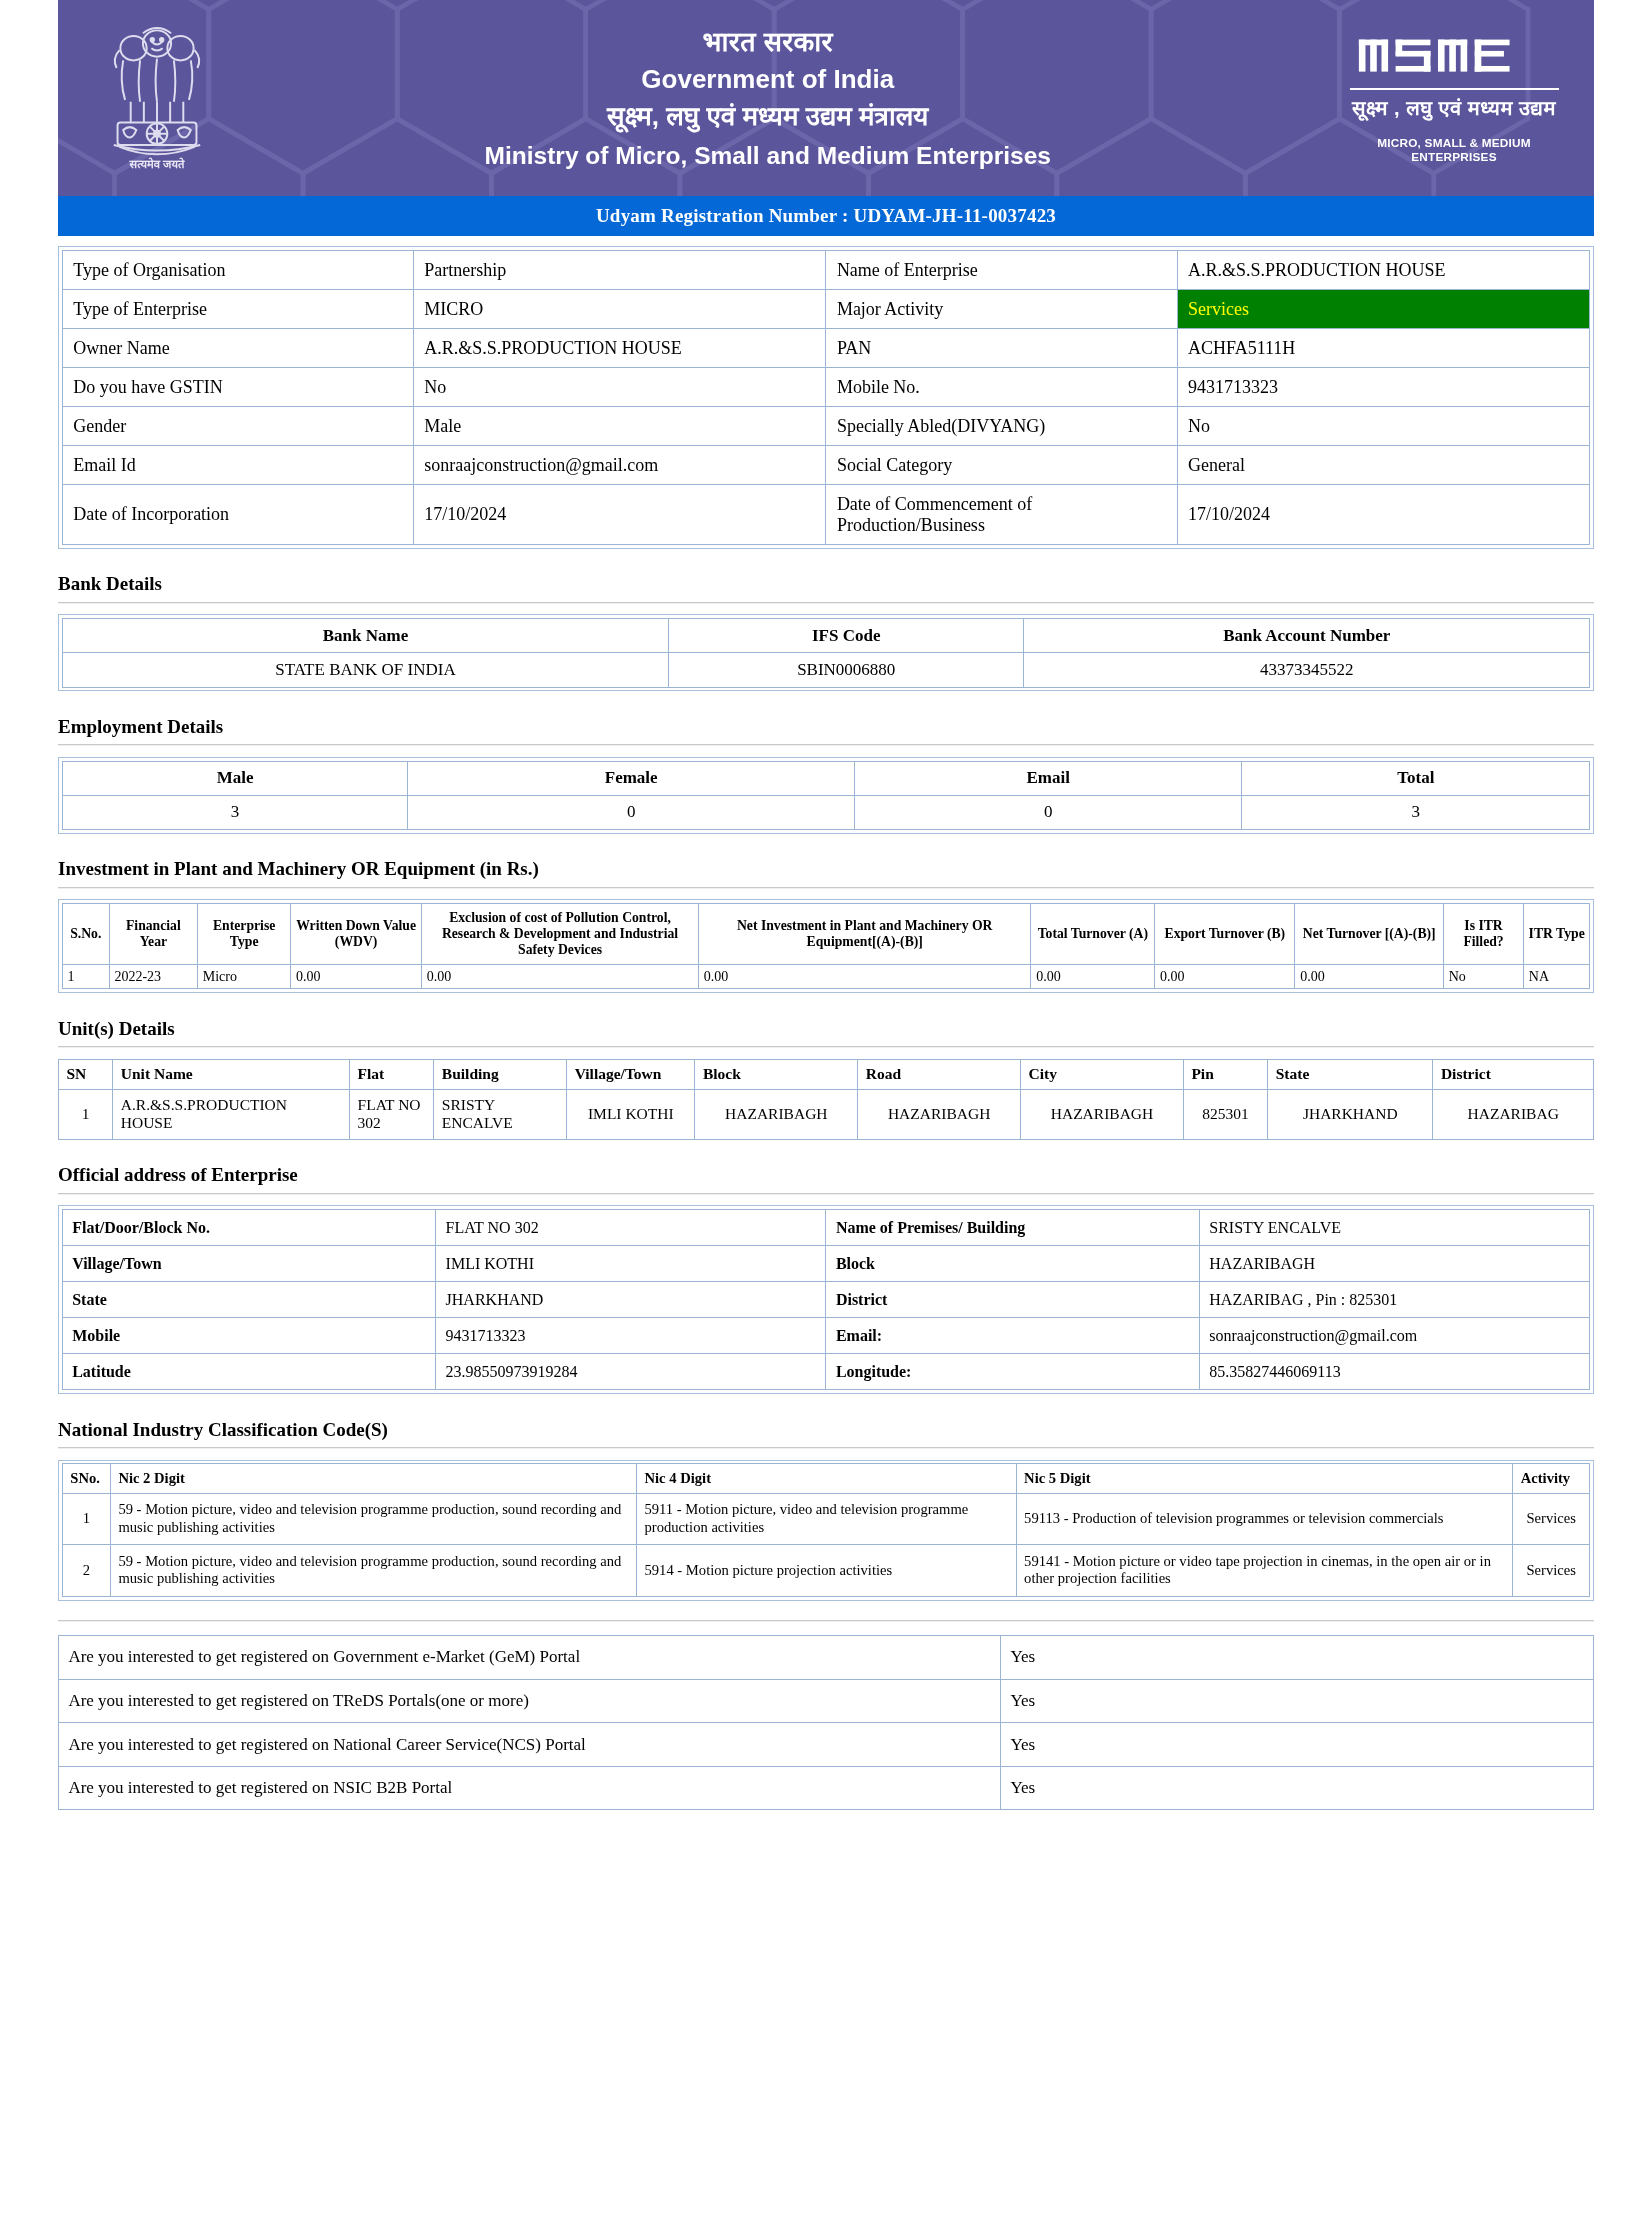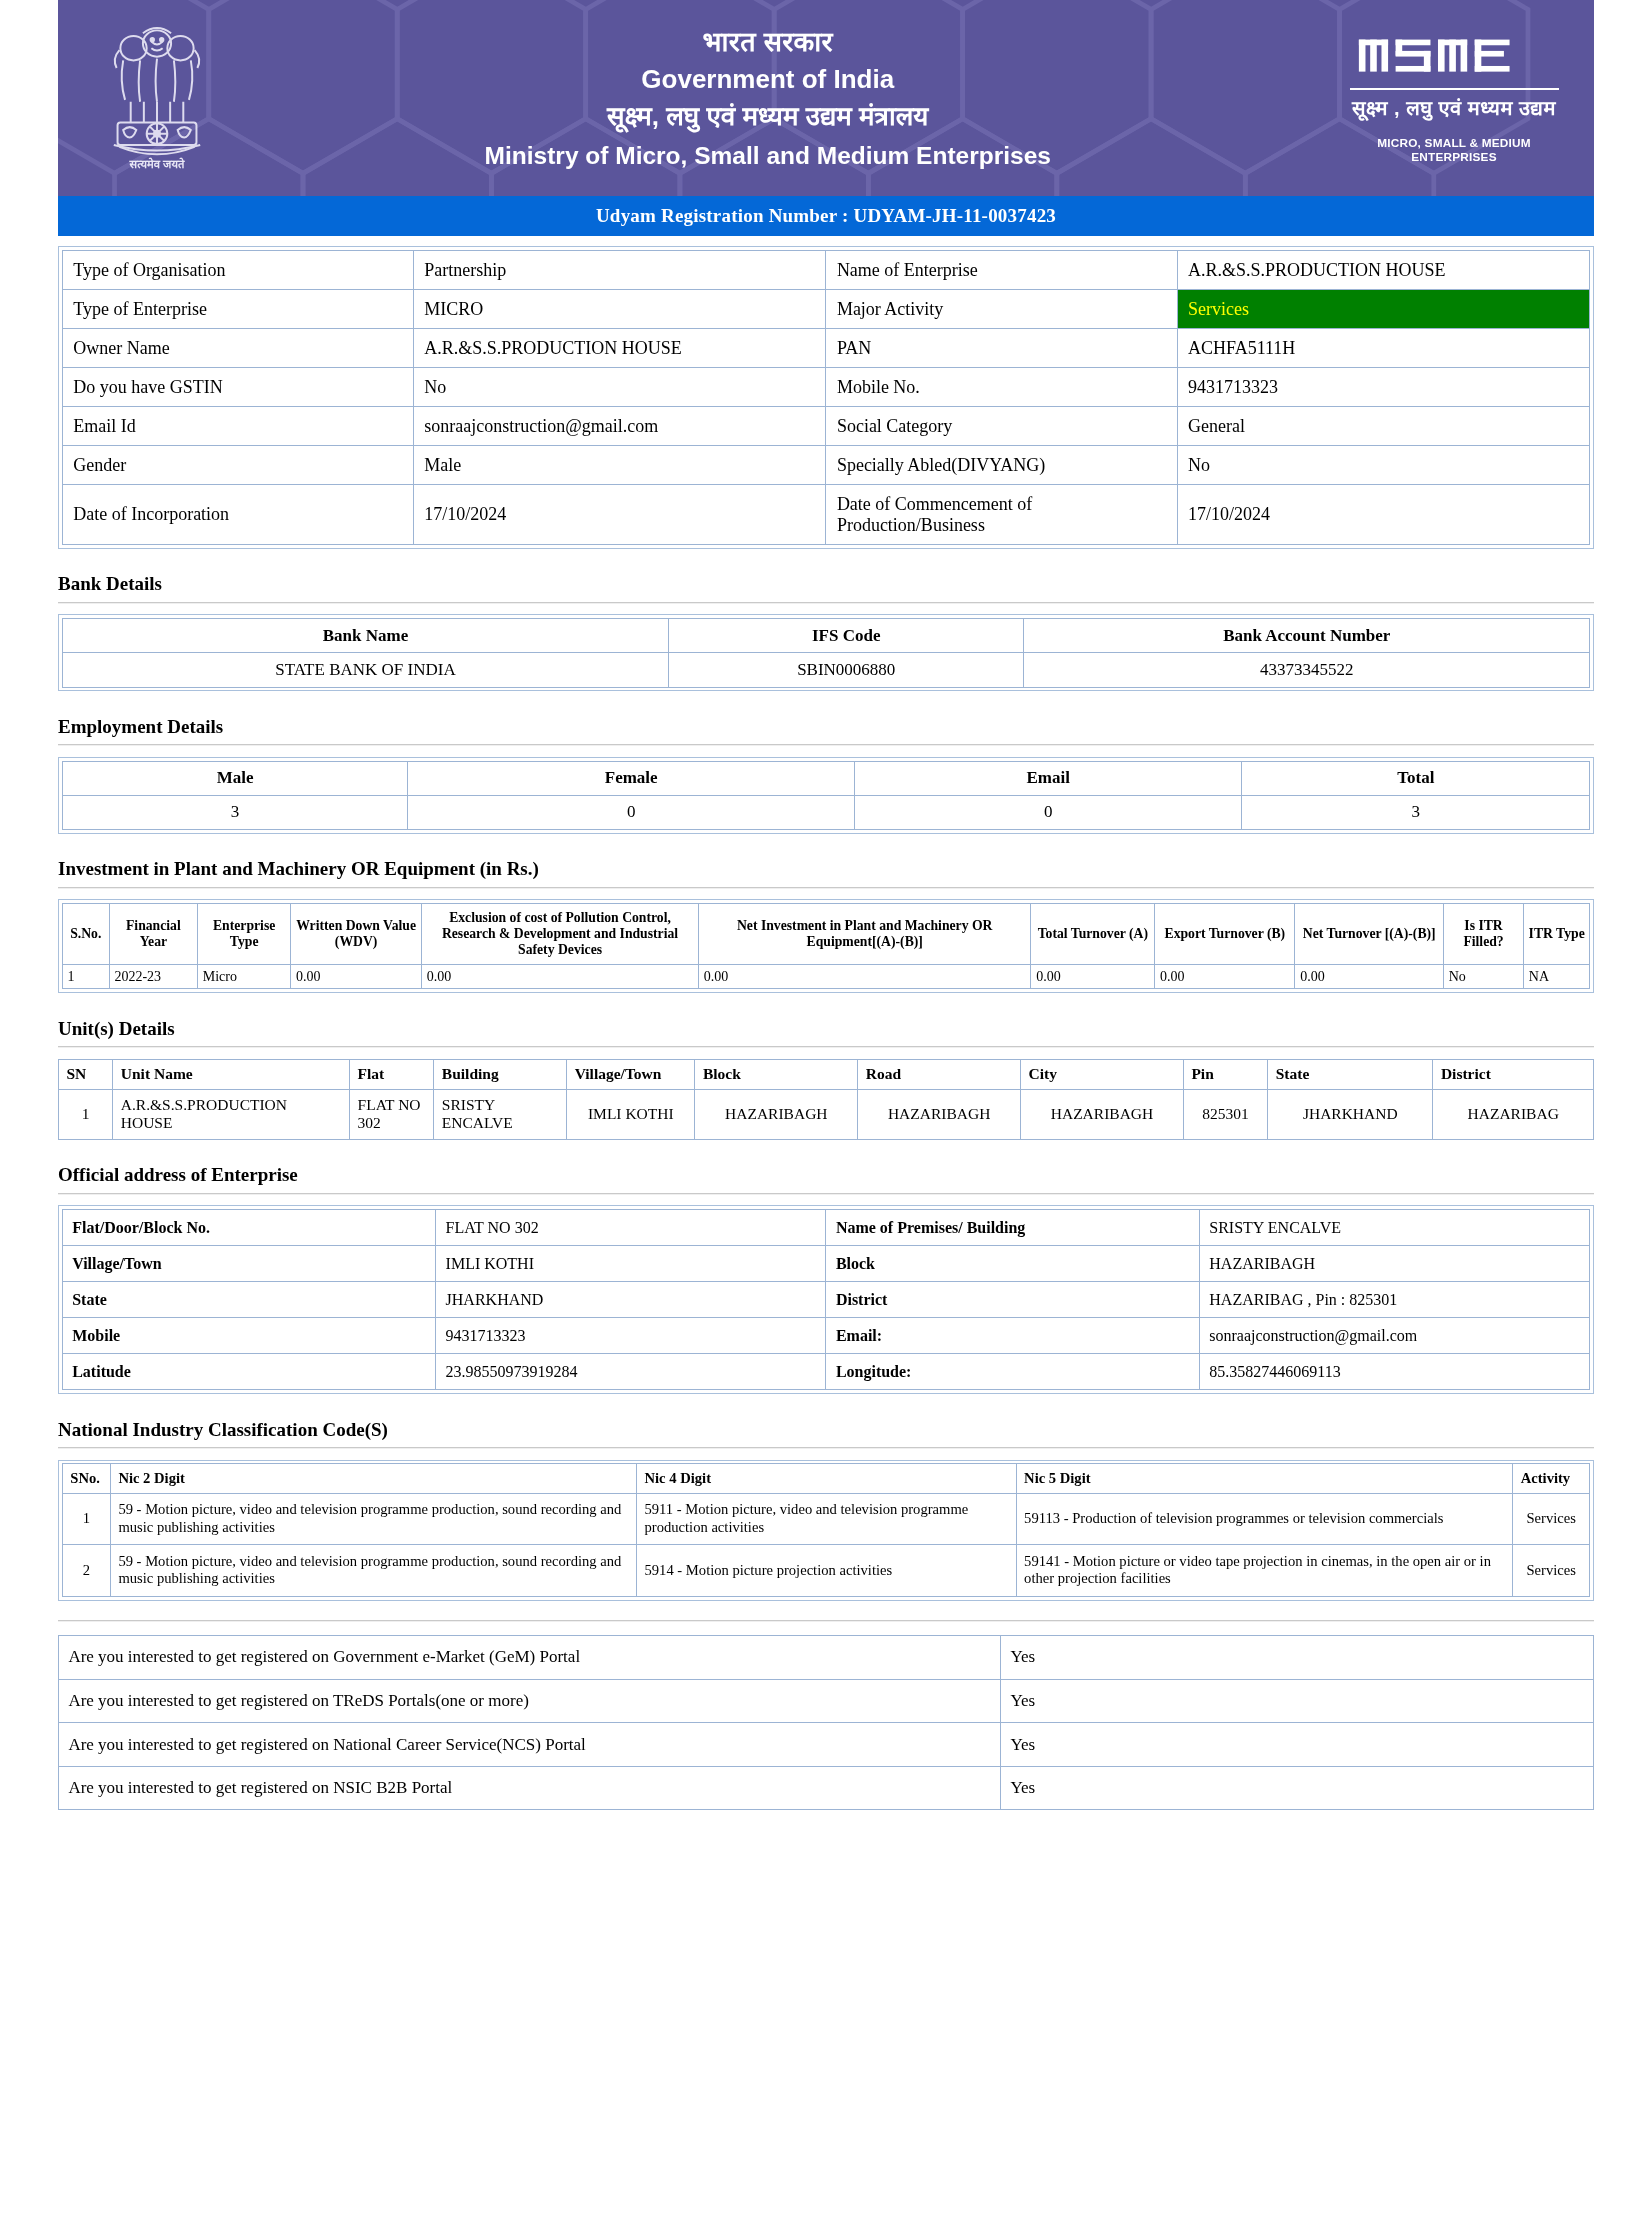--- a/index.html
+++ b/index.html
@@ -295,30 +295,30 @@
           <td class="lbl">PAN</td>
           <td class="val">ACHFA5111H</td>
         </tr>
         <tr>
           <td class="lbl">Do you have GSTIN</td>
           <td class="val">No</td>
           <td class="lbl">Mobile No.</td>
           <td class="val">9431713323</td>
         </tr>
         <tr>
+          <td class="lbl">Gender</td>
+          <td class="val">Male</td>
+          <td class="lbl">Specially Abled(DIVYANG)</td>
+          <td class="val">No</td>
+        </tr>
+        <tr>
           <td class="lbl">Email Id</td>
           <td class="val">sonraajconstruction@gmail.com</td>
           <td class="lbl">Social Category</td>
           <td class="val">General</td>
-        </tr>
-        <tr>
-          <td class="lbl">Gender</td>
-          <td class="val">Male</td>
-          <td class="lbl">Specially Abled(DIVYANG)</td>
-          <td class="val">No</td>
         </tr>
         <tr style="height:55px;">
           <td class="lbl">Date of Incorporation</td>
           <td class="val">17/10/2024</td>
           <td class="lbl">Date of Commencement of Production/Business</td>
           <td class="val">17/10/2024</td>
         </tr>
       </tbody>
     </table>
   </div>

